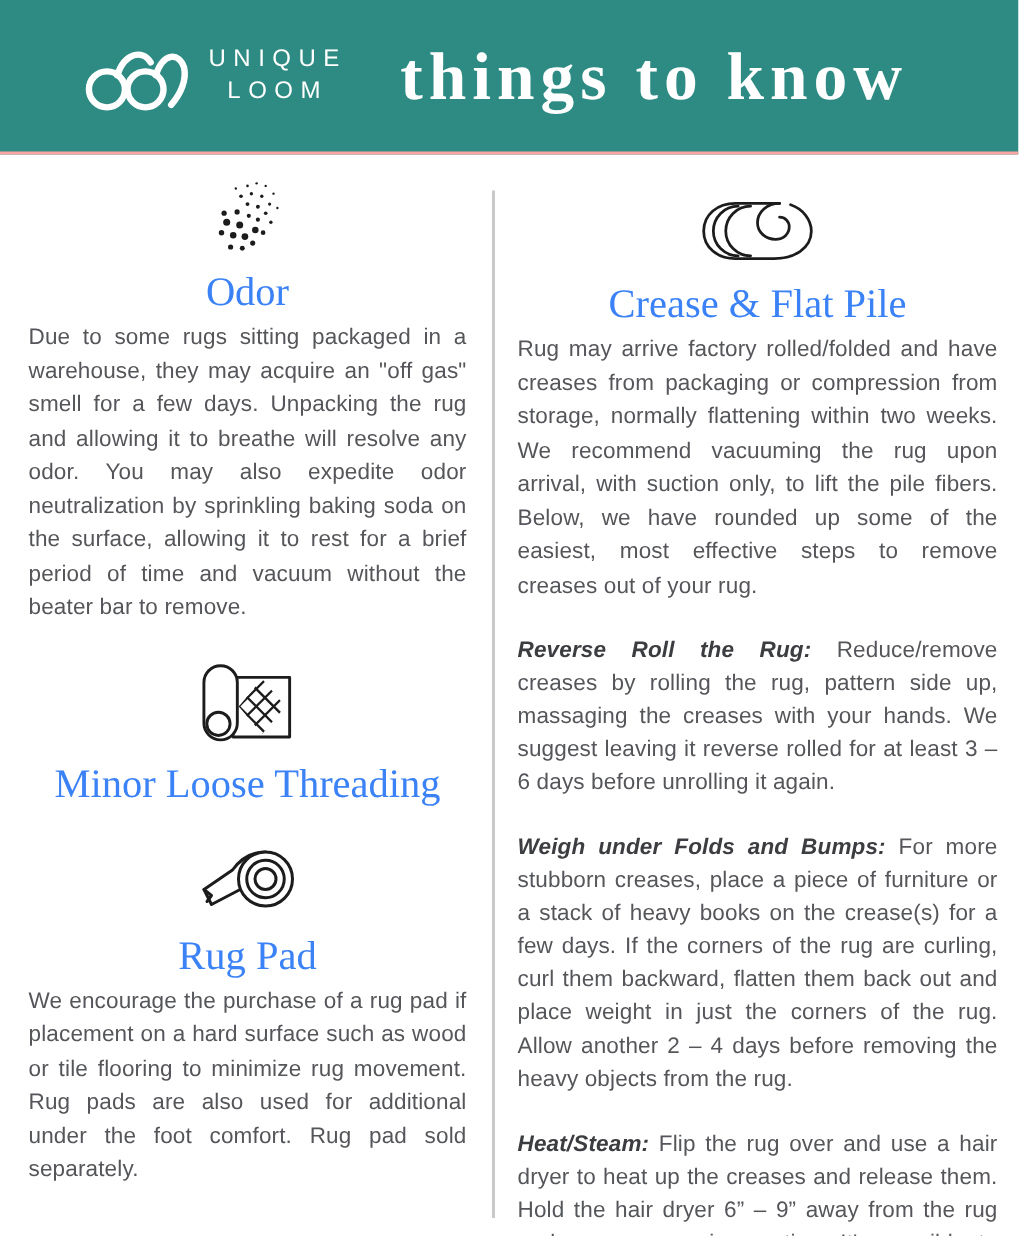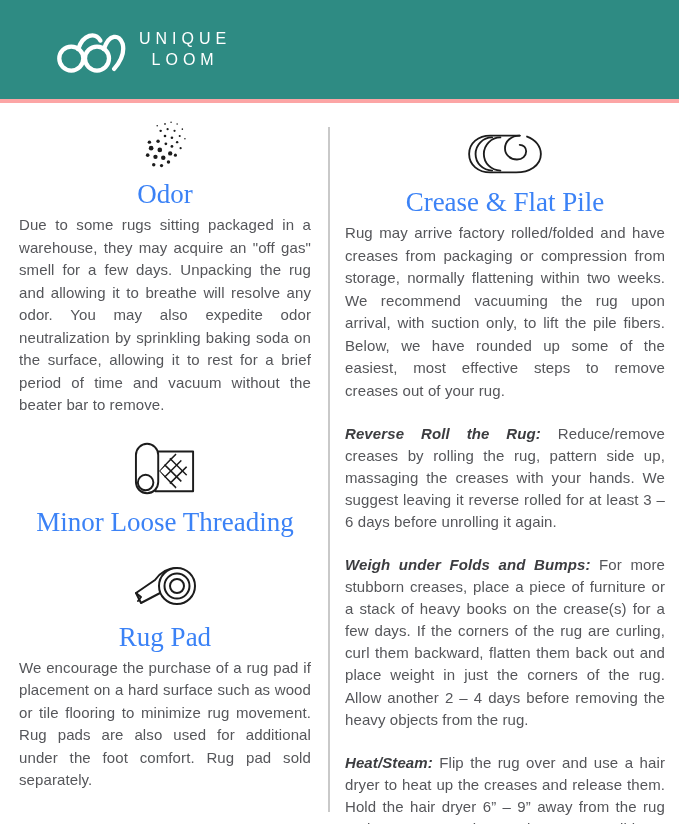--- a/index.html
+++ b/index.html
@@ -9,21 +9,21 @@
     font-family: "Liberation Sans", sans-serif;
     color: #55565a;
     position: relative;
     overflow: hidden;
   }
 
   
   .header {
     height: 103px;
     background: #2e8b83;
-    border-bottom: 4px solid #fca5a5;
+    border-bottom: 2px solid #fca5a5;
     display: flex;
     align-items: center;
     padding: 0 28px 0 55px;
   }
   .logo {
     display: flex;
     align-items: center;
     gap: 12px;
     flex: 0 0 auto;
   }
@@ -115,20 +115,21 @@
           <path d="M27,31 C33,13 47,11 53,21"></path>
           <path d="M57,31 C63,13 75,13 79,25 C81,34 77,45 69,54"></path>
         </g>
       </svg>
     </span>
     <div class="brand">
       <div>UNIQUE</div>
       <div>LOOM</div>
     </div>
   </div>
+  <div class="page-title">things to know</div>
 </header>
 
 <main class="main">
   <div class="divider"></div>
 
   <div class="col-left">
 
     <div class="section">
       <div class="icon-wrap">
         <svg width="54" height="52" viewBox="0 0 60 60">

